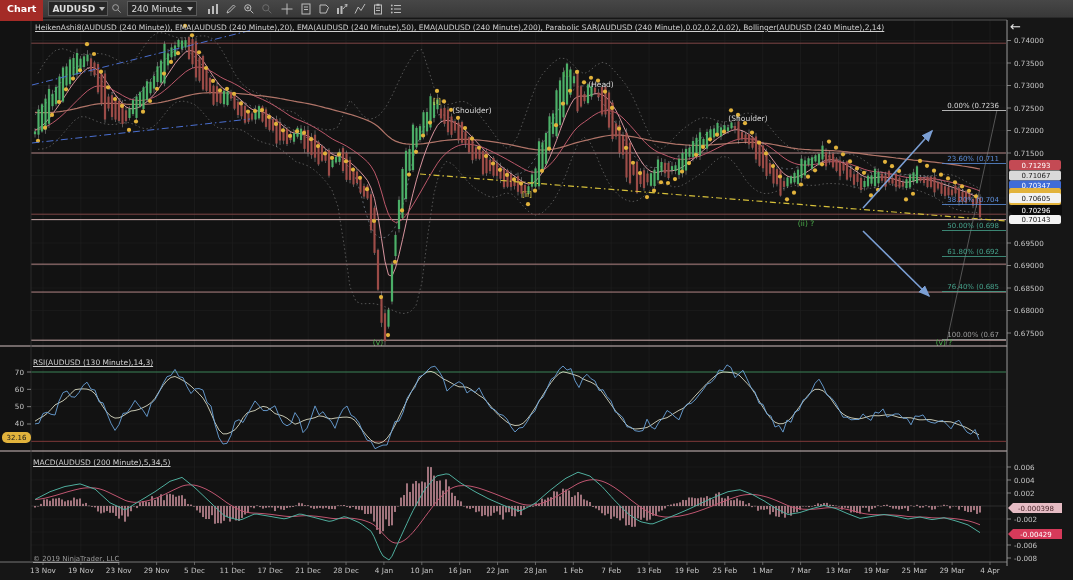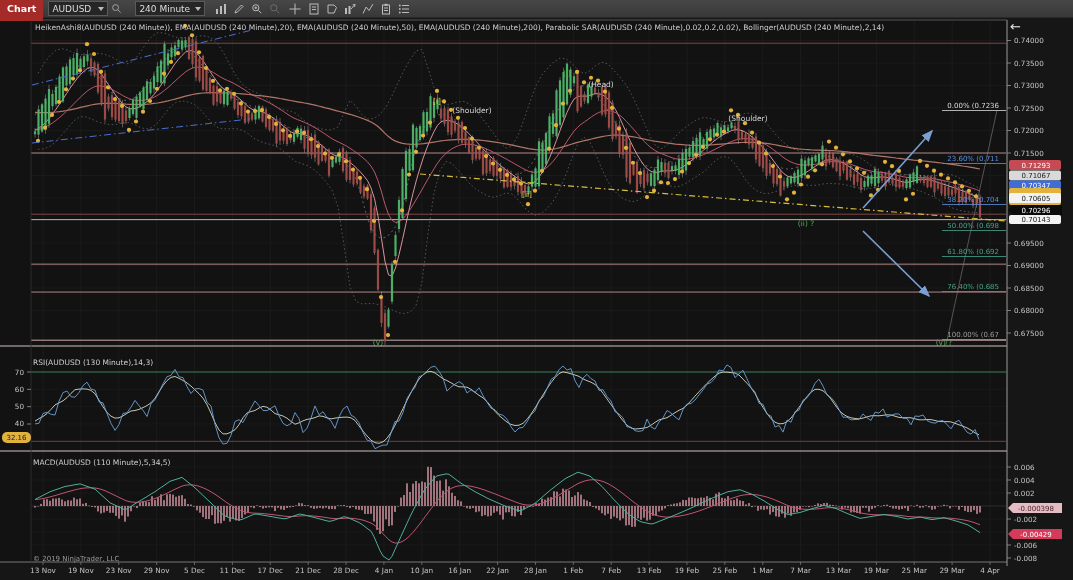--- a/index.html
+++ b/index.html
@@ -7,21 +7,21 @@
        font-family:"DejaVu Sans",sans-serif;}
   .toolbar{position:absolute;left:0;top:0;width:1073px;height:17px;background:linear-gradient(#474747,#383838);
            display:flex;align-items:center;z-index:5;border-bottom:1px solid #2a2a2a;}
   .tab{height:17px;line-height:17px;padding:4px 7px;background:#a42b27;color:#fff;font-size:9.5px;font-weight:bold;}
   .combo{height:13px;background:#262626;border:1px solid #5a5a5a;color:#ddd;font-size:9px;
          display:flex;align-items:center;padding:0 3px;justify-content:space-between;}
   .combo .chev{width:0;height:0;border-left:3px solid transparent;border-right:3px solid transparent;
          border-top:4px solid #bbb;margin-left:4px;}
   .tbicon{width:13px;height:13px;display:flex;align-items:center;justify-content:center;}
   .tbicon svg{display:block;}
-  .ovl{position:absolute;color:#cfcfcf;font-size:7.5px;white-space:nowrap;z-index:3;pointer-events:none;}
+  .ovl{position:absolute;color:#cfcfcf;font-size:7.5px;white-space:nowrap;z-index:3;pointer-events:none;text-decoration:underline;}
   .backarrow{position:absolute;left:1010px;top:21px;color:#e8e8e8;font-size:13px;z-index:4;line-height:12px;}
   svg text{font-family:"DejaVu Sans",sans-serif;}
   #plot{position:absolute;left:0;top:0;z-index:1;}
 </style>
 </head>
 <body>
 
 <svg id="plot" width="1073" height="580" viewBox="0 0 1073 580">
     <rect x="0" y="17" width="1073" height="563" fill="#161616"></rect>
     <rect x="0" y="20" width="1007" height="542" fill="#121212"></rect>
@@ -1252,31 +1252,31 @@
     <polygon points="1008,508 1013,503 1062,503 1062,513 1013,513" fill="#e6bcc4"></polygon>
     <text x="1036" y="510.6" font-size="7" fill="#4a262c" text-anchor="middle">-0.000398</text>
     <polygon points="1008,534 1013,529 1062,529 1062,539 1013,539" fill="#d63a5a"></polygon>
     <text x="1036" y="536.6" font-size="7" fill="#ffffff" text-anchor="middle">-0.00429</text>
     <rect x="2" y="432" width="29" height="11" rx="5" fill="#e2b33c"></rect>
     <text x="16.5" y="440.1" font-size="7" fill="#1a1a1a" text-anchor="middle">32.16</text>
   </svg>
 
 <div class="toolbar">
   <div class="tab">Chart</div>
-  <div class="combo" style="margin-left:5px;width:52px;">
+  <div class="combo" style="margin-left:5px;width:52px;font-weight:bold;">
     <span>AUDUSD</span>
     <span class="chev"></span>
   </div>
   <div class="tbicon" style="margin-left:2px;">
     <svg width="11" height="11" viewBox="0 0 12 12">
         <circle cx="5" cy="5" r="3.2" fill="none" stroke="#aaa"></circle>
         <line x1="7.6" y1="7.6" x2="10.5" y2="10.5" stroke="#aaa"></line>
       </svg>
   </div>
-  <div class="combo" style="margin-left:12px;width:62px;">
+  <div class="combo" style="margin-left:4px;width:62px;">
     <span>240 Minute</span>
     <span class="chev"></span>
   </div>
   <div class="tbicon" style="margin-left:9px;">
     <svg width="12" height="12" viewBox="0 0 12 12">
         <rect x="1" y="6" width="2" height="5" fill="#bbb"></rect>
         <rect x="5" y="3" width="2" height="8" fill="#bbb"></rect>
         <rect x="9" y="1" width="2" height="10" fill="#bbb"></rect>
       </svg>
   </div>
@@ -1346,14 +1346,14 @@
         <line x1="4" y1="2.5" x2="11" y2="2.5" stroke="#bbb"></line>
         <line x1="4" y1="6" x2="11" y2="6" stroke="#bbb"></line>
         <line x1="4" y1="9.5" x2="11" y2="9.5" stroke="#bbb"></line>
       </svg>
   </div>
 </div>
 
 <div class="ovl" style="left:35px;top:23px;color:#cfcfcf;">HeikenAshi8(AUDUSD (240 Minute)), EMA(AUDUSD (240 Minute),20), EMA(AUDUSD (240 Minute),50), EMA(AUDUSD (240 Minute),200), Parabolic SAR(AUDUSD (240 Minute),0.02,0.2,0.02), Bollinger(AUDUSD (240 Minute),2,14)</div>
 <div class="backarrow">←</div>
 <div class="ovl" style="left:33px;top:358px;color:#cfcfcf;">RSI(AUDUSD (130 Minute),14,3)</div>
-<div class="ovl" style="left:33px;top:458px;color:#cfcfcf;">MACD(AUDUSD (110 Minute),5,34,5)</div>
+<div class="ovl" style="left:33px;top:458px;color:#cfcfcf;">MACD(AUDUSD (200 Minute),5,34,5)</div>
 <div class="ovl" style="left:33px;top:547px;color:#9a9a9a;font-size:7px;margin-top:8px;">© 2019 NinjaTrader, LLC</div>
 
 </body></html>

